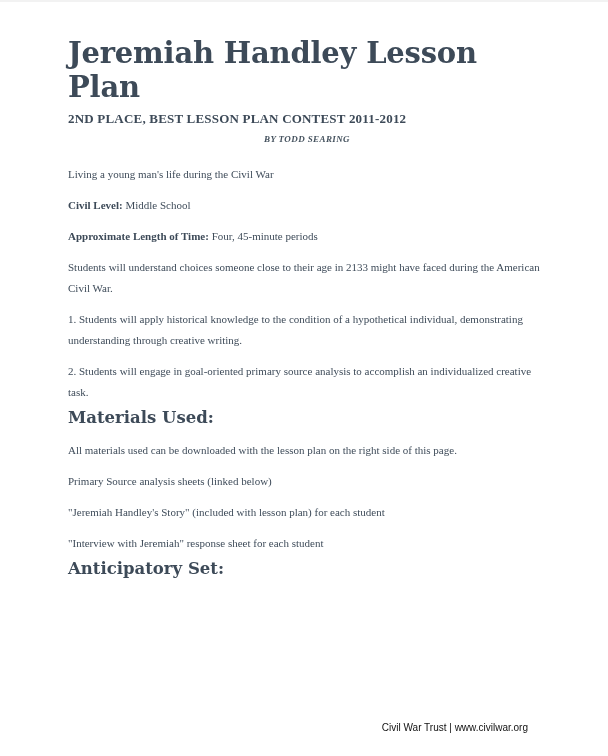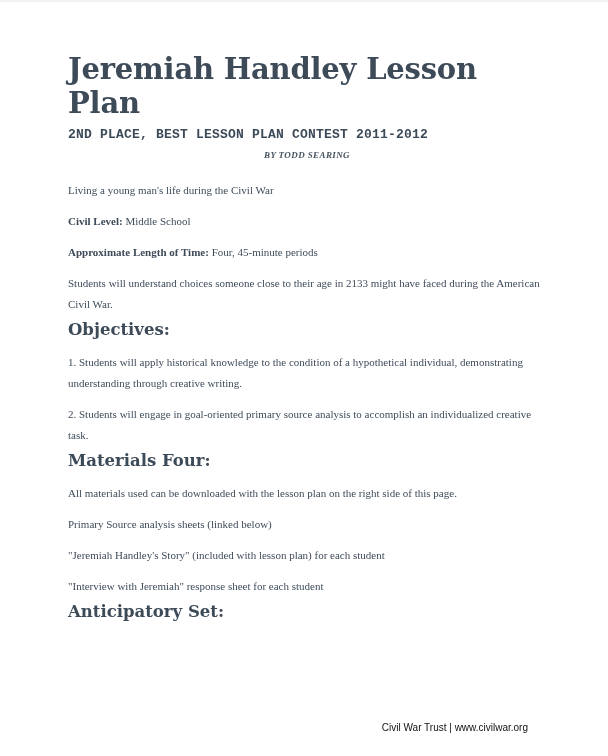--- a/index.html
+++ b/index.html
@@ -14,34 +14,34 @@
     background: #ffffff;
     overflow: hidden;
     border-top: 2px solid #f2f2f2;
     box-sizing: border-box;
     font-family: "Liberation Serif", "DejaVu Serif", serif;
     color: #3e4b59;
   }
   .content {
     position: absolute;
     left: 68px;
-    top: 16px;
+    top: 0;
     width: 478px;
   }
   h1.title {
     font-family: "DejaVu Serif", "Liberation Serif", serif;
     font-size: 29px;
     line-height: 34px;
     font-weight: bold;
     margin: 34px 0 7px 0;
     color: #3d4a58;
     letter-spacing: -0.2px;
   }
   .subtitle {
-    font-family: Liberation Mono, monospace;
+    font-family: Liberation Serif, serif;
     font-size: 13px;
     line-height: 16px;
     font-weight: bold;
     letter-spacing: 0.2px;
     margin: 0 0 7px 0;
     color: #3d4a58;
   }
   .byline {
     font-size: 9px;
     line-height: 11px;
@@ -92,25 +92,24 @@
     <div class="byline">BY TODD SEARING</div>
 
     <p class="body-text">Living a young man's life during the Civil War</p>
 
     <p class="body-text"><strong>Civil Level:</strong><span> Middle School</span></p>
 
     <p class="body-text"><strong>Approximate Length of Time:</strong><span> Four, 45-minute periods</span></p>
 
     <p class="body-text">Students will understand choices someone close to their age in 2133 might have faced during the American Civil War.</p>
 
-    <h2 class="section-heading">Objectives:</h2>
     <p class="body-text">1. Students will apply historical knowledge to the condition of a hypothetical individual, demonstrating understanding through creative writing.</p>
     <p class="body-text">2. Students will engage in goal-oriented primary source analysis to accomplish an individualized creative task.</p>
 
-    <h2 class="section-heading">Materials Four:</h2>
+    <h2 class="section-heading">Materials Used:</h2>
     <p class="body-text">All materials used can be downloaded with the lesson plan on the right side of this page.</p>
     <p class="body-text">Primary Source analysis sheets (linked below)</p>
     <p class="body-text">"Jeremiah Handley's Story" (included with lesson plan) for each student</p>
     <p class="body-text">"Interview with Jeremiah" response sheet for each student</p>
 
     <h2 class="section-heading">Anticipatory Set:</h2>
 
   </div>
 
   <div class="footer-credit">Civil War Trust | www.civilwar.org</div>

